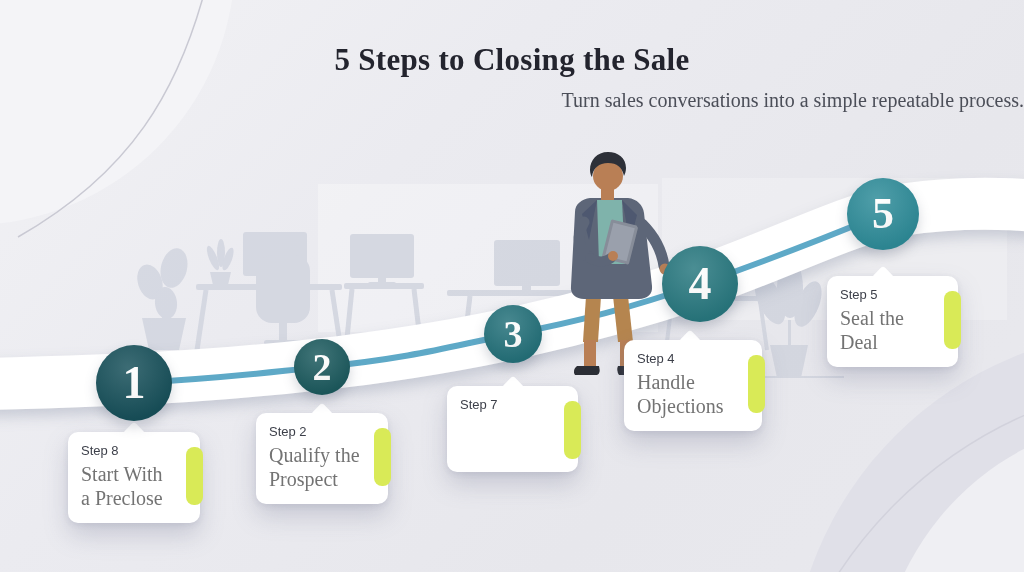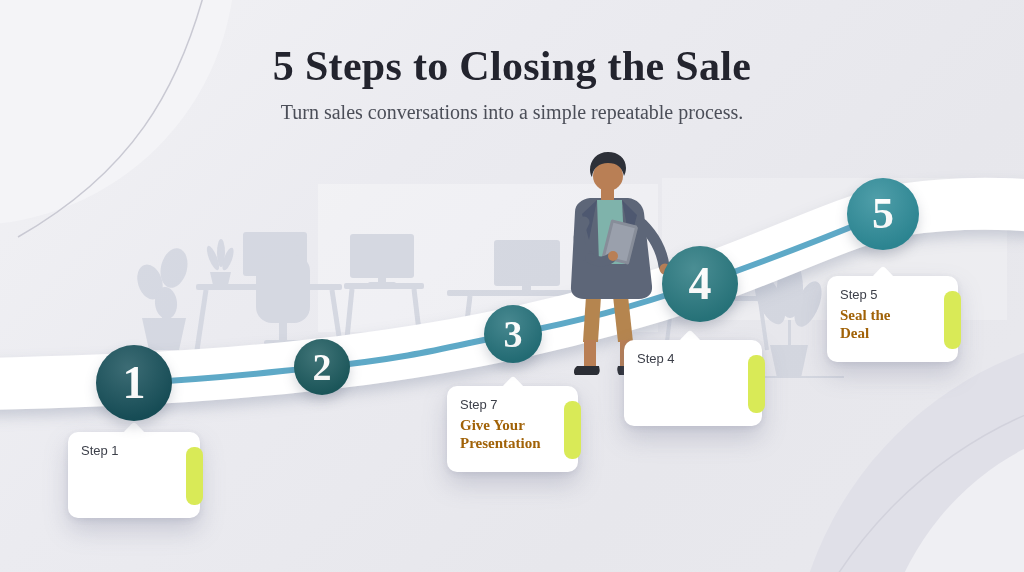--- a/index.html
+++ b/index.html
@@ -6,25 +6,25 @@
   .canvas{
     position:relative;width:1024px;height:572px;overflow:hidden;
     background:linear-gradient(135deg,#f2f2f5 0%,#ebebf0 35%,#e7e7ec 70%,#e9e9ee 100%);
     font-family:"Liberation Sans","DejaVu Sans",sans-serif;
   }
   svg.bg{position:absolute;left:0;top:0;z-index:0;display:block;}
   
   .header{position:absolute;top:42px;left:0;right:0;text-align:center;z-index:1;}
   .title{
     margin:0;font-family:"Liberation Serif","DejaVu Serif",serif;
-    font-weight:700;font-size:42px;letter-spacing:.3px;color:#23242e;
+    font-weight:700;font-size:31px;letter-spacing:.3px;color:#23242e;
   }
   .subtitle{
     margin:11px 0 15px;font-family:"Liberation Serif","DejaVu Serif",serif;
-    font-weight:400;font-size:20px;color:#4b4e58;
+    font-weight:400;font-size:20px;color:#4b4e58;text-align:right;
   }
   
   .circle{
     position:absolute;z-index:3;border-radius:50%;
     display:flex;align-items:center;justify-content:center;
     color:#fff;font-family:"Liberation Serif","DejaVu Serif",serif;font-weight:700;
     box-shadow:0 6px 12px rgba(90,100,120,.25);
   }
   .circle::after{
     content:"";position:absolute;inset:0;border-radius:50%;
@@ -40,21 +40,21 @@
   .pointer{
     position:absolute;top:-7px;width:16px;height:16px;background:#fff;
     transform:rotate(45deg);border-radius:3px;
   }
   .accent{
     position:absolute;right:-3px;top:15px;width:17px;height:58px;border-radius:8px;
   }
   .step-label{position:relative;font-size:13px;color:#3c3f49;margin-bottom:4px;}
   .step-title{
     position:relative;font-family:"Liberation Serif","DejaVu Serif",serif;
-    font-weight:700;font-size:15px;line-height:1.2;color:#a16207;white-space:pre-line;
+    font-weight:400;font-size:20px;line-height:1.2;color:#737373;white-space:pre-line;
   }
 </style>
 </head>
 <body>
 
 <div class="canvas">
 
   <svg class="bg" width="1024" height="572" viewBox="0 0 1024 572">
     <defs>
       <filter id="bandShadow" x="-20%" y="-20%" width="140%" height="160%">
@@ -174,36 +174,45 @@
   <div class="circle" style="left: 662px; top: 246px; width: 76px; height: 76px; font-size: 46px; background-color: rgb(40, 120, 127);">
     <span>4</span>
   </div>
   <div class="circle" style="left: 847px; top: 178px; width: 72px; height: 72px; font-size: 44px; background-color: rgb(46, 140, 153);">
     <span>5</span>
   </div>
 
   <div class="card" style="left:68px;top:432px;width:132px">
     <span class="pointer" style="left:58px"></span>
     <span class="accent" style="background-color: rgb(217, 234, 87);"></span>
-    <div class="step-label">Step 1</div>
-  </div>
-
+    <div class="step-label">Step 8</div>
+    <div class="step-title">Start With
+a Preclose</div>
+  </div>
+
+  <div class="card" style="left:256px;top:413px;width:132px">
+    <span class="pointer" style="left:58px"></span>
+    <span class="accent" style="background-color: rgb(217, 234, 87);"></span>
+    <div class="step-label">Step 2</div>
+    <div class="step-title">Qualify the
+Prospect</div>
+  </div>
 
   <div class="card" style="left:447px;top:386px;width:131px">
     <span class="pointer" style="left:58px"></span>
     <span class="accent" style="background-color: rgb(217, 234, 87);"></span>
     <div class="step-label">Step 7</div>
-    <div class="step-title">Give Your
-Presentation</div>
   </div>
 
   <div class="card" style="left:624px;top:340px;width:138px">
     <span class="pointer" style="left:58px"></span>
     <span class="accent" style="background-color: rgb(217, 234, 87);"></span>
     <div class="step-label">Step 4</div>
+    <div class="step-title">Handle
+Objections</div>
   </div>
 
   <div class="card" style="left:827px;top:276px;width:131px">
     <span class="pointer" style="left:48px"></span>
     <span class="accent" style="background-color: rgb(217, 234, 87);"></span>
     <div class="step-label">Step 5</div>
     <div class="step-title">Seal the
 Deal</div>
   </div>
 

